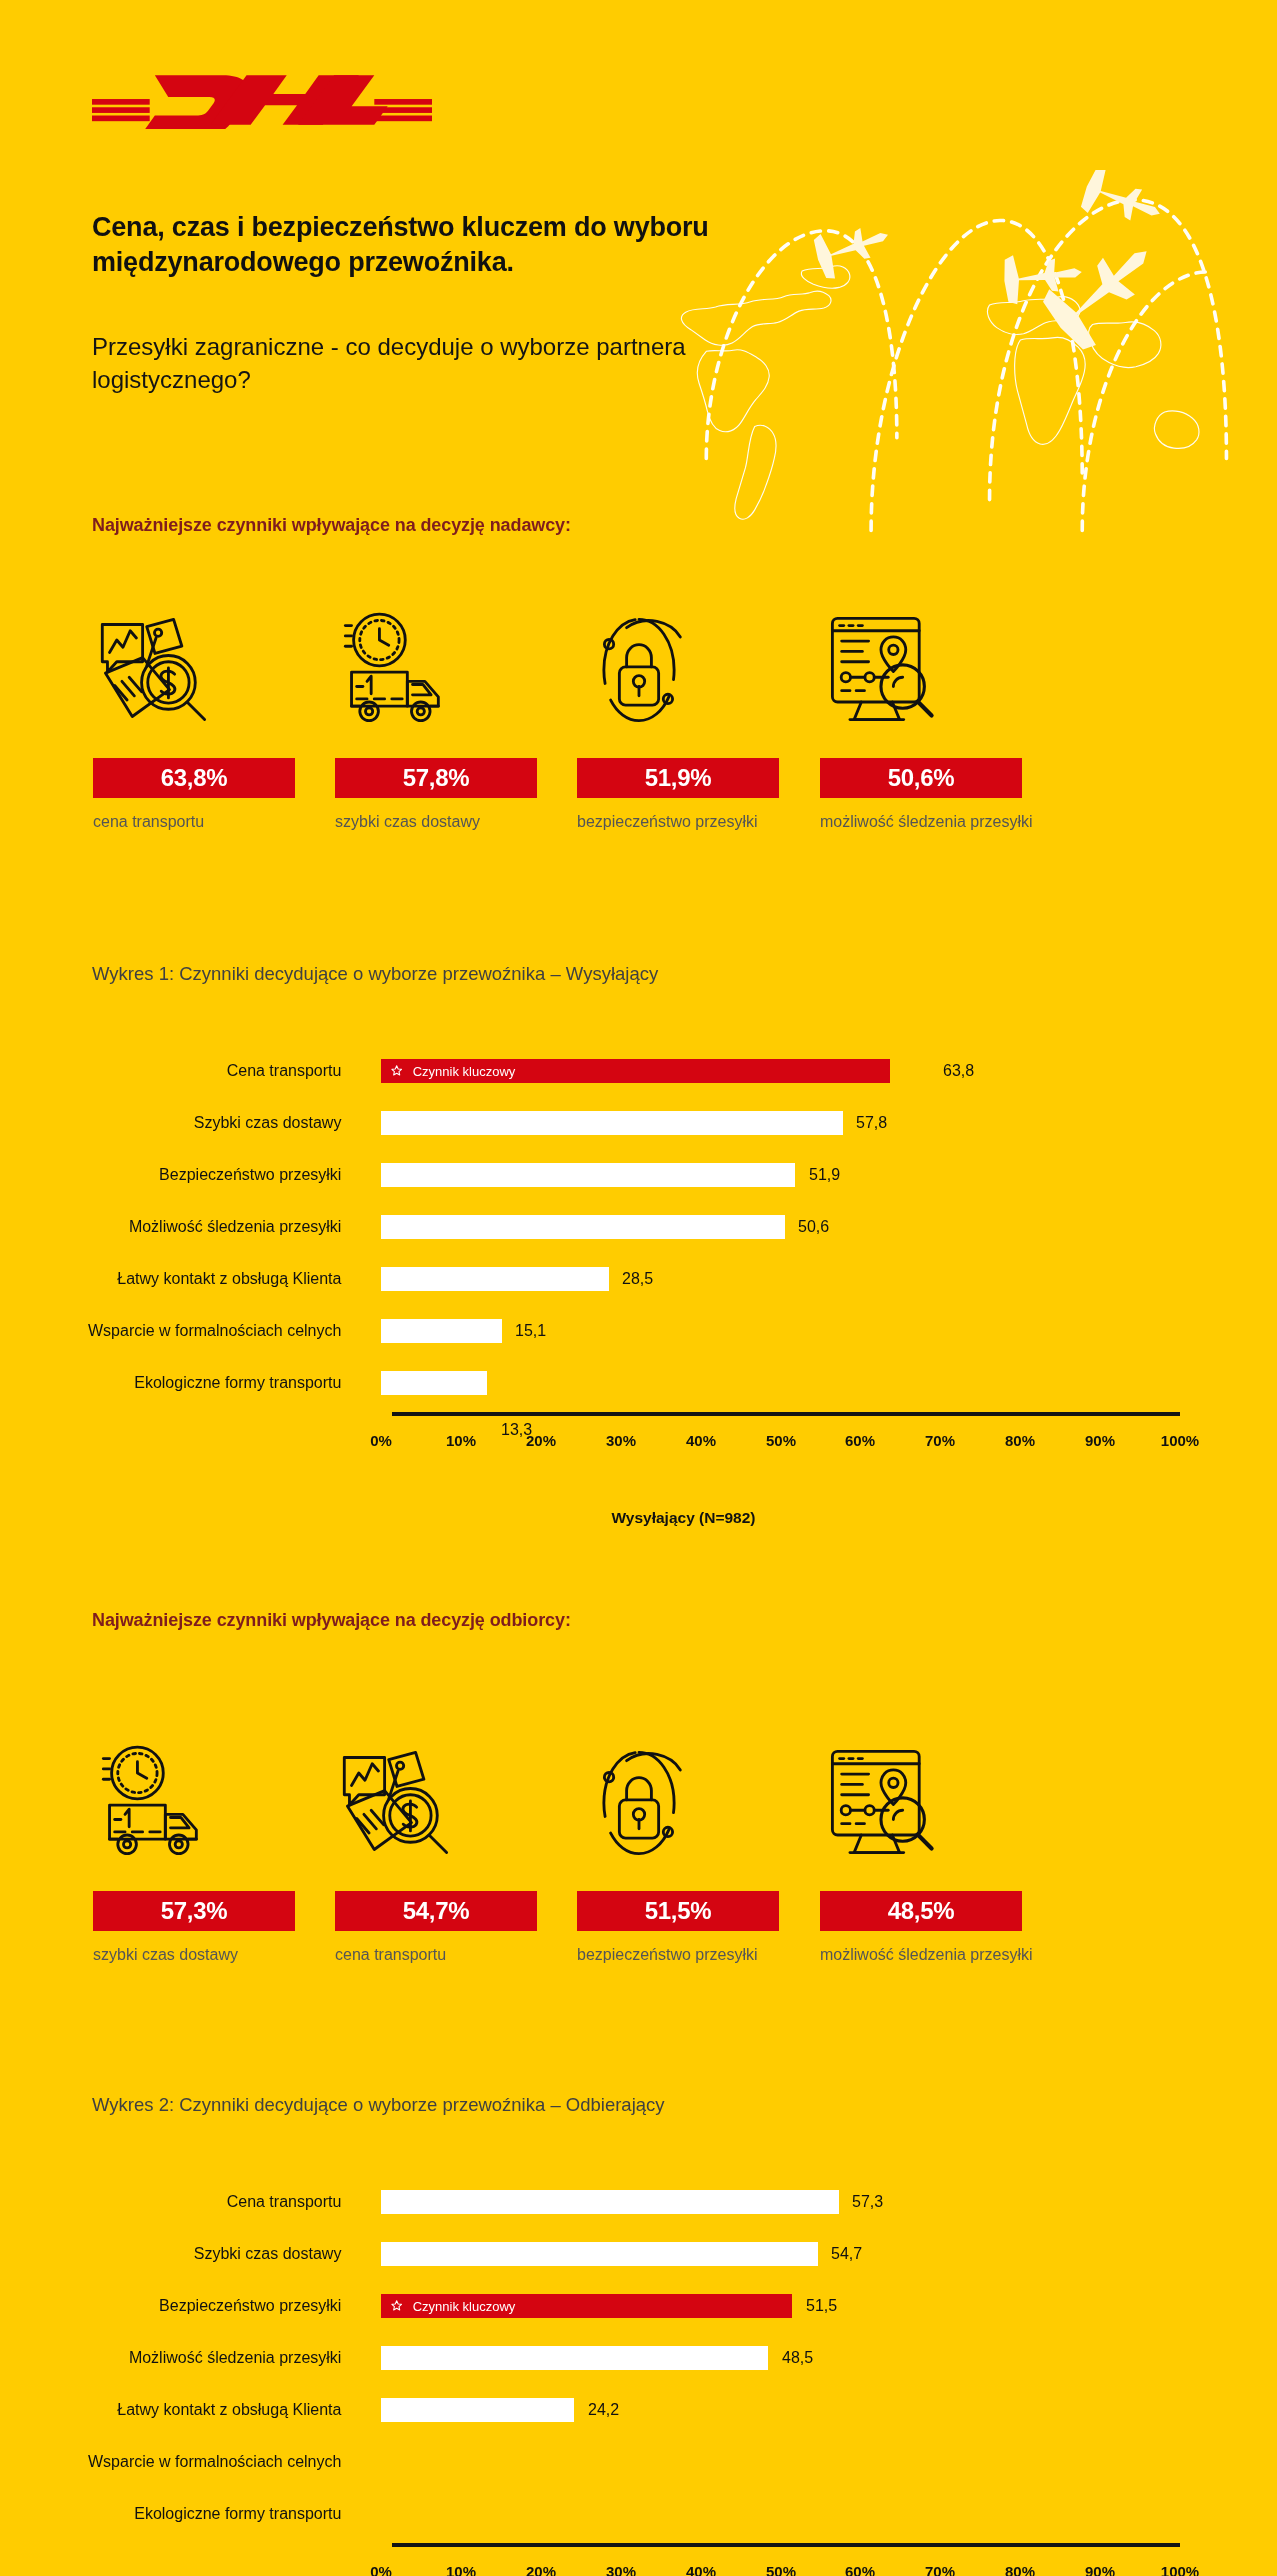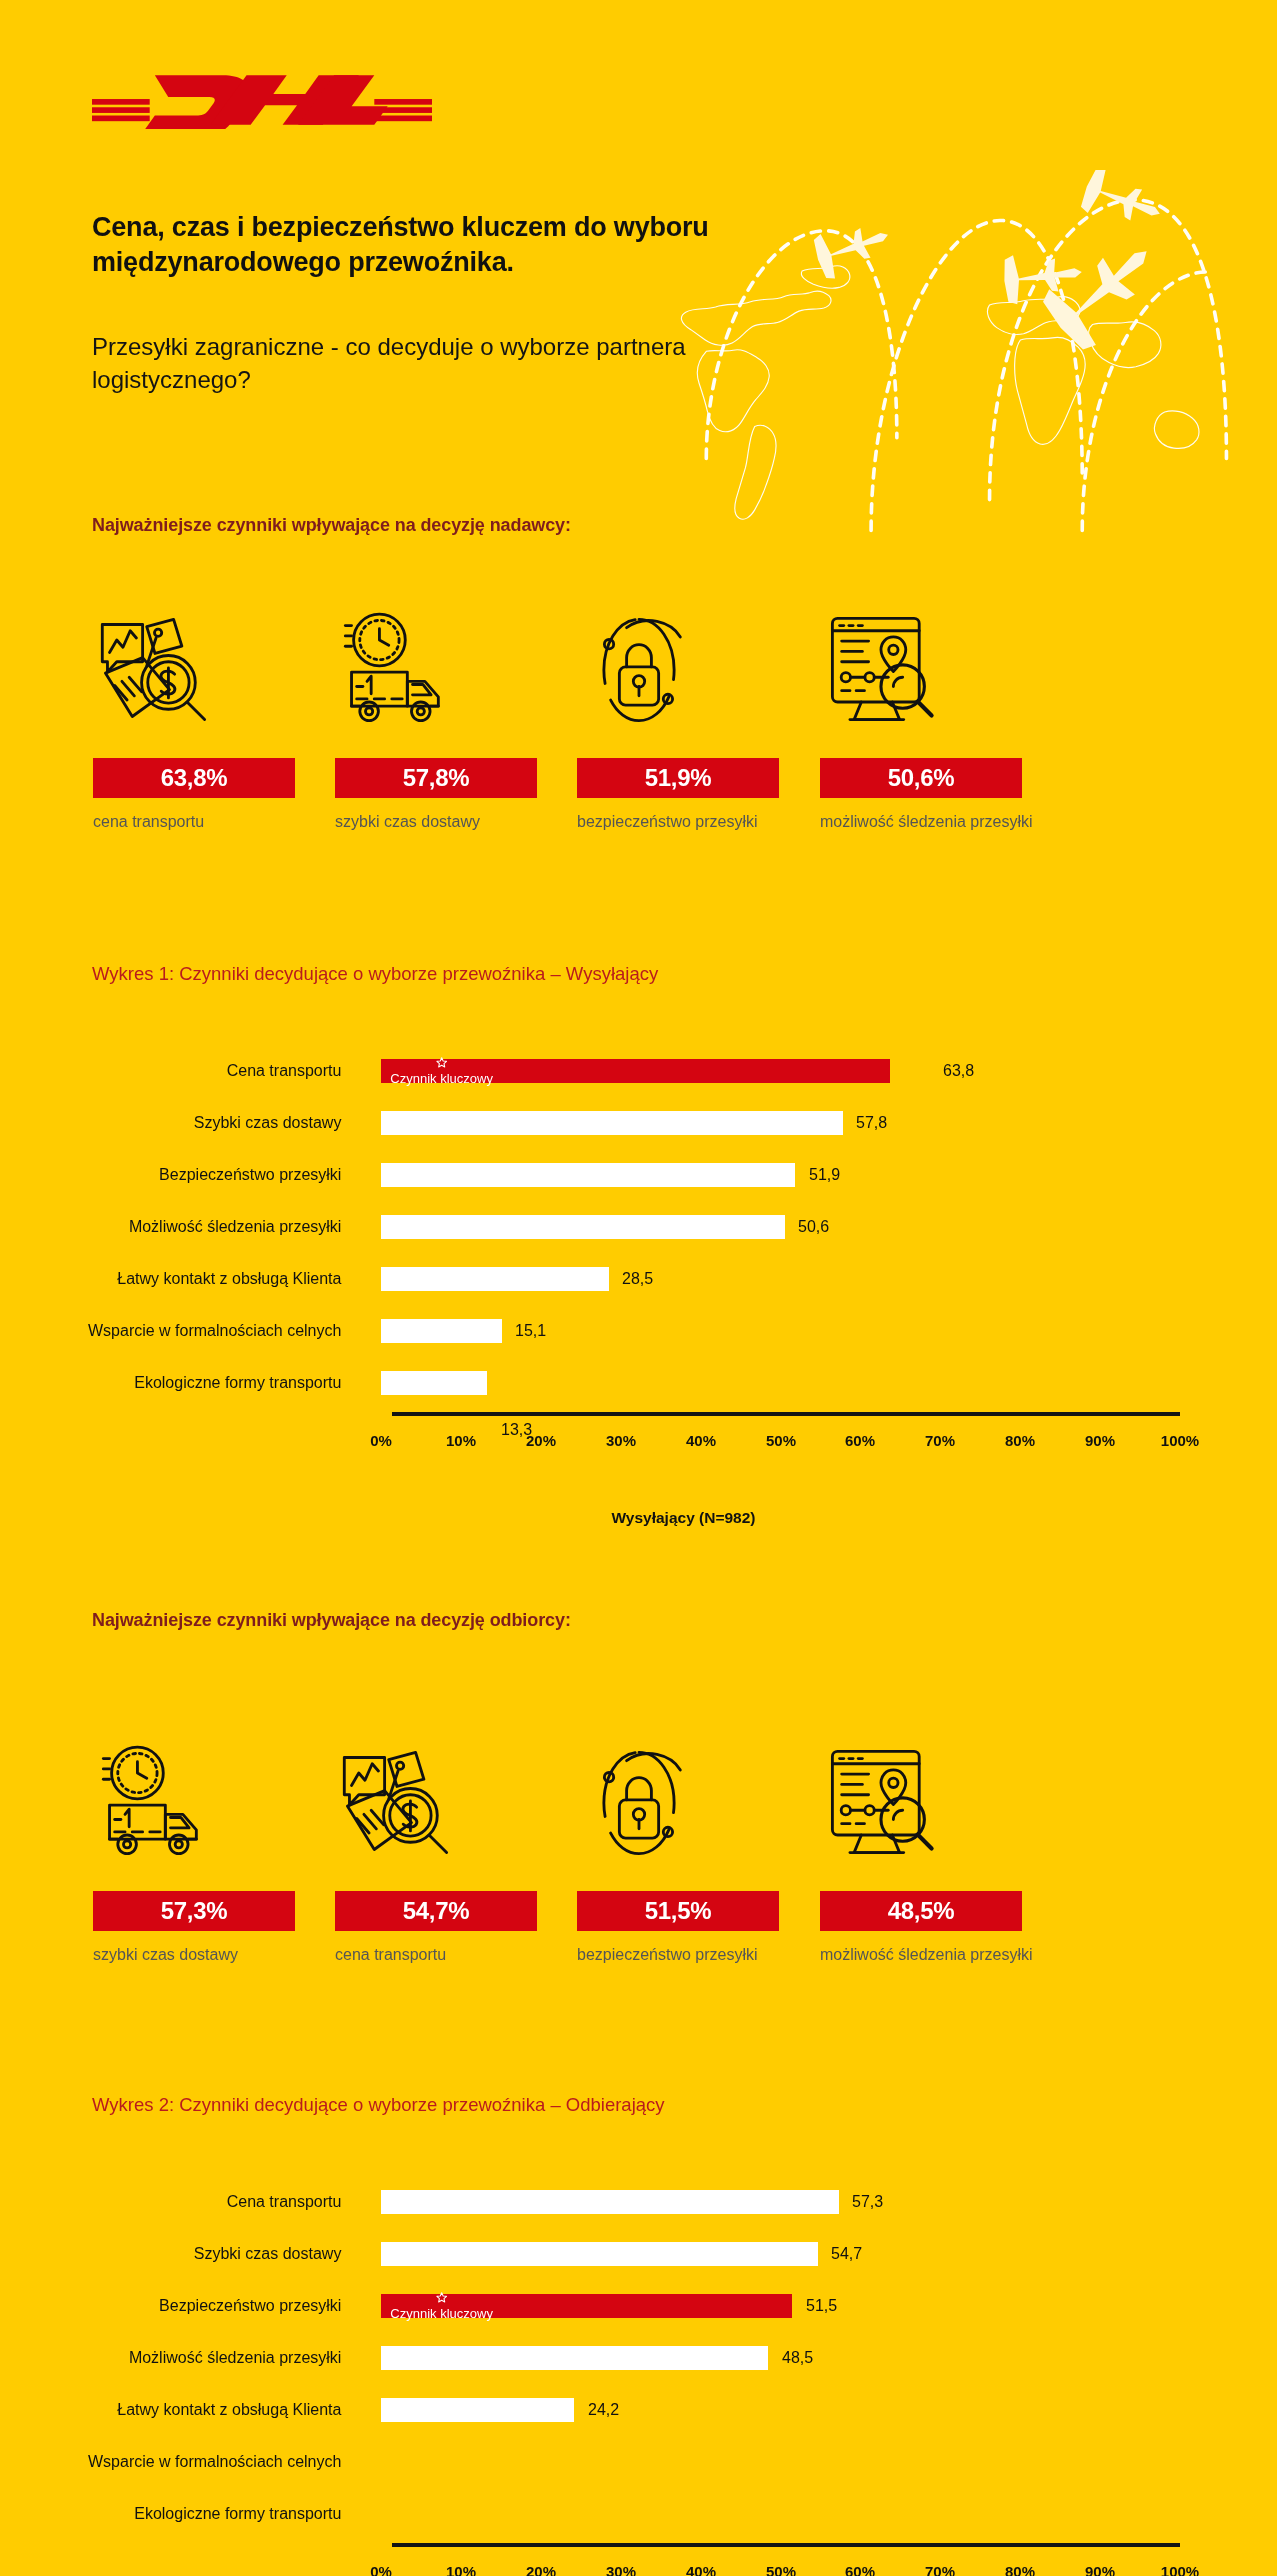--- a/index.html
+++ b/index.html
@@ -59,42 +59,42 @@
     font-size: 16px; line-height: 1.45; color: #555555; font-weight: normal;
   }
 
   
   .chart { position: absolute; left: 0; width: 1278px; }
   #chart-1 { top: 963px; height: 592px; }
   #chart-2 { top: 2094px; height: 592px; }
 
   .chart-title {
     position: absolute; left: 92px; top: 0; width: 1133px;
-    font-size: 18.5px; font-weight: normal; color: #b91c1c;
+    font-size: 18.5px; font-weight: normal; color: #404040;
   }
 
   .plot { position: absolute; left: 0; top: 82px; width: 1278px; }
 
   .bar-row { position: relative; width: 1278px; height: 52px; }
   .bar-label {
     position: absolute; left: 0; top: 0; width: 361px; height: 52px;
     display: flex; align-items: center; justify-content: flex-end;
     padding-right: 19.6px;
     font-size: 16px; color: #111; font-weight: normal; white-space: nowrap;
   }
   .bar-track { position: absolute; left: 381px; top: 0; height: 52px; width: 896px; }
   .bar {
     position: absolute; left: 0; top: 14px; height: 24px;
     background: #FFFFFF;
     display: flex; align-items: center;
   }
   .bar.key { background: #D40511; }
   .bar-keytag {
-    display: flex; align-items: center; gap: 2px;
-    padding-left: 9.3px; color: #FFFFFF; font-size: 13px; white-space: nowrap; flex-direction: column;
+    display: flex; align-items: center; gap: 9px;
+    padding-left: 9.3px; color: #FFFFFF; font-size: 13px; white-space: nowrap;
   }
   .bar-value {
     position: absolute; top: 14px; height: 24px;
     display: flex; align-items: center;
     font-size: 16px; color: #111; white-space: nowrap;
   }
 
   .axis-line {
     position: absolute; left: 392px; top: 367px;
     width: 788px; height: 4.1px; background: #141414;

